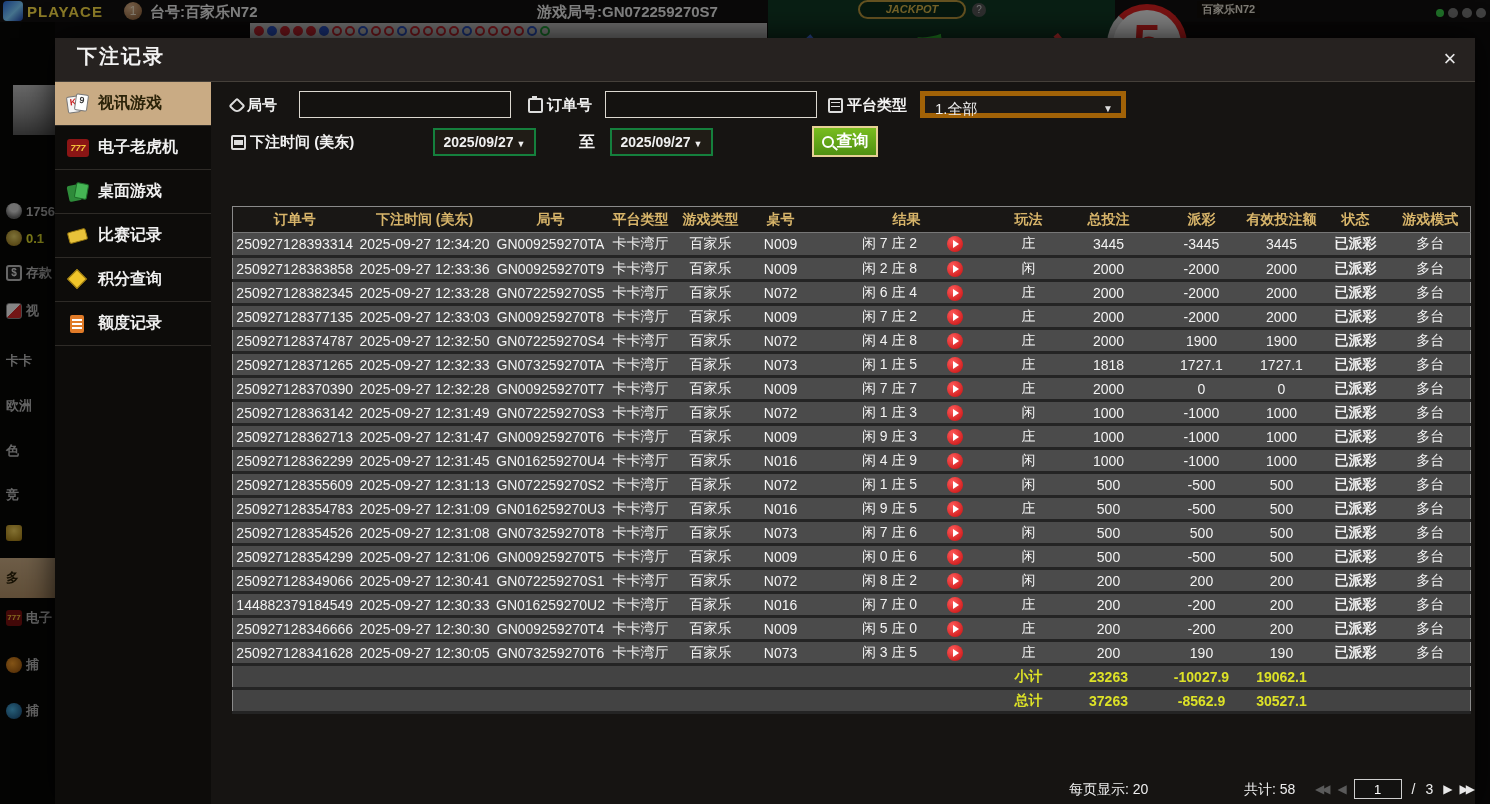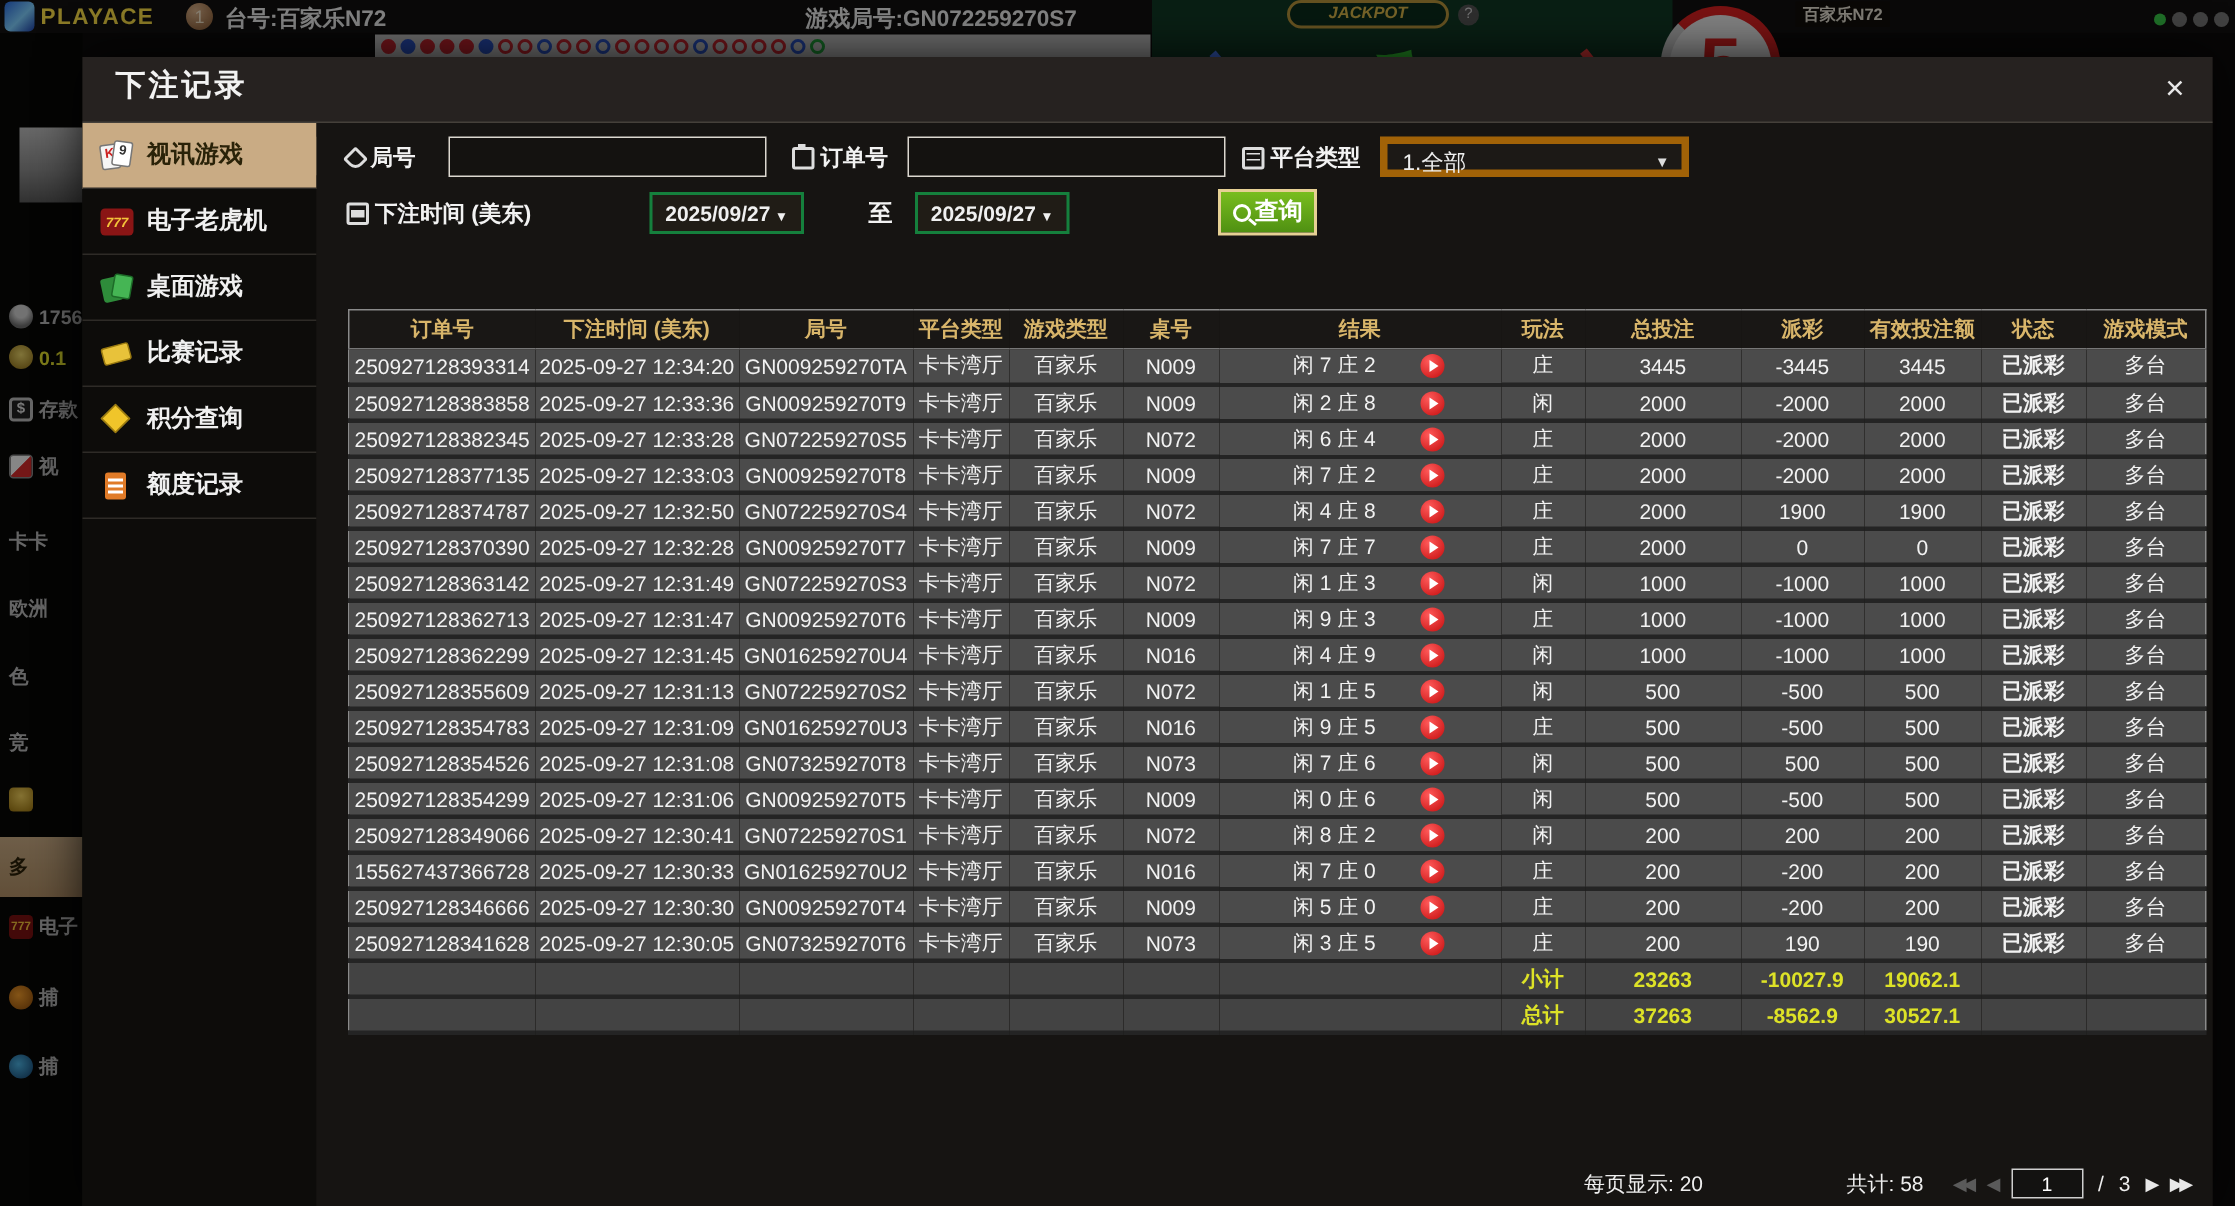--- a/index.html
+++ b/index.html
@@ -131,21 +131,21 @@
   .pay-neg { color:#2ee52e; } .pay-pos { color:#c3243a; } .pay-zero { color:#f2f2f2; }
   .status-ok { color:#2ee52e; font-weight:bold; }
   .result-cell { position:relative; }
   .result-text { display:inline-block; margin-right:34px; }
   .play-btn { position:absolute; right:38px; top:50%; margin-top:-8px; width:16px; height:16px; border-radius:50%;
     background:radial-gradient(circle at 35% 30%,#ff5a5a,#c40d0d); cursor:pointer; }
   .play-btn::after { content:''; position:absolute; left:6px; top:4px; border-left:6px solid #fff;
     border-top:4px solid transparent; border-bottom:4px solid transparent; }
 
   
-  .m-footer { position:absolute; left:0; bottom:3px; width:100%; height:22px; color:#eee; font-size:14px;margin-top:44px; }
+  .m-footer { position:absolute; left:13px; bottom:3px; width:100%; height:22px; color:#eee; font-size:14px;margin-top:44px; }
   .pg-size { position:absolute; left:845px; top:2px; }
   .pg-count { position:absolute; left:1020px; top:2px; }
   .pg-nav { position:absolute; right:16px; top:0; display:flex; align-items:center; gap:10px; }
   .pg-arrow { font-size:12px; letter-spacing:-3px; cursor:pointer; color:#e8e8e8; }
   .pg-arrow.dim { color:#5a5a5a; }
   .pg-input { width:48px; height:20px; background:#131211; border:1px solid #cfcfcf; color:#fff;
     text-align:center; font-size:13px; line-height:18px; }
   .pg-sep { font-size:14px; }
 </style>
 </head>
@@ -438,20 +438,35 @@
             <td>N072</td>
             <td class="result-cell"><span class="result-text">闲 4 庄 8</span><span class="play-btn"></span></td>
             <td>庄</td>
             <td>2000</td>
             <td class="pay-pos">1900</td>
             <td>1900</td>
             <td class="status-ok">已派彩</td>
             <td>多台</td>
           </tr>
           <tr>
+            <td>250927128371265</td>
+            <td>2025-09-27 12:32:33</td>
+            <td>GN073259270TA</td>
+            <td>卡卡湾厅</td>
+            <td>百家乐</td>
+            <td>N073</td>
+            <td class="result-cell"><span class="result-text">闲 1 庄 5</span><span class="play-btn"></span></td>
+            <td>庄</td>
+            <td>1818</td>
+            <td class="pay-pos">1727.1</td>
+            <td>1727.1</td>
+            <td class="status-ok">已派彩</td>
+            <td>多台</td>
+          </tr>
+          <tr>
             <td>250927128370390</td>
             <td>2025-09-27 12:32:28</td>
             <td>GN009259270T7</td>
             <td>卡卡湾厅</td>
             <td>百家乐</td>
             <td>N009</td>
             <td class="result-cell"><span class="result-text">闲 7 庄 7</span><span class="play-btn"></span></td>
             <td>庄</td>
             <td>2000</td>
             <td class="pay-zero">0</td>
@@ -573,21 +588,21 @@
             <td>N072</td>
             <td class="result-cell"><span class="result-text">闲 8 庄 2</span><span class="play-btn"></span></td>
             <td>闲</td>
             <td>200</td>
             <td class="pay-pos">200</td>
             <td>200</td>
             <td class="status-ok">已派彩</td>
             <td>多台</td>
           </tr>
           <tr>
-            <td>155627437366728</td>
+            <td>144882379184549</td>
             <td>2025-09-27 12:30:33</td>
             <td>GN016259270U2</td>
             <td>卡卡湾厅</td>
             <td>百家乐</td>
             <td>N016</td>
             <td class="result-cell"><span class="result-text">闲 7 庄 0</span><span class="play-btn"></span></td>
             <td>庄</td>
             <td>200</td>
             <td class="pay-neg">-200</td>
             <td>200</td>

